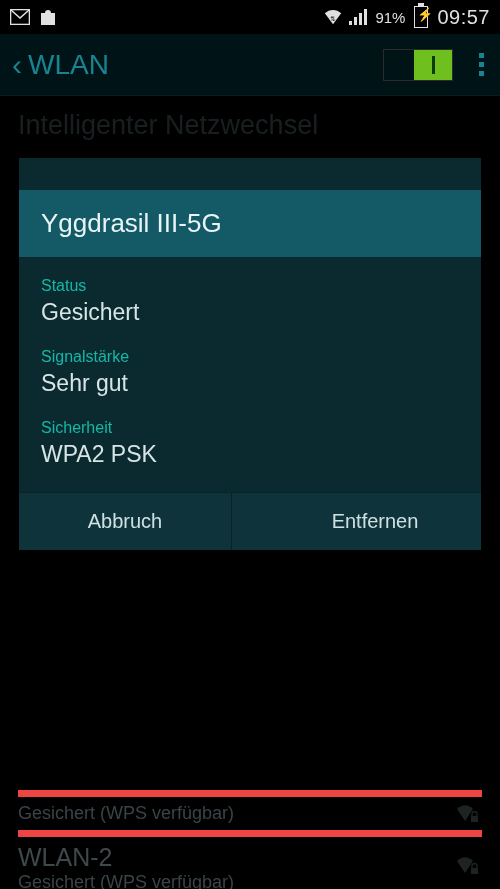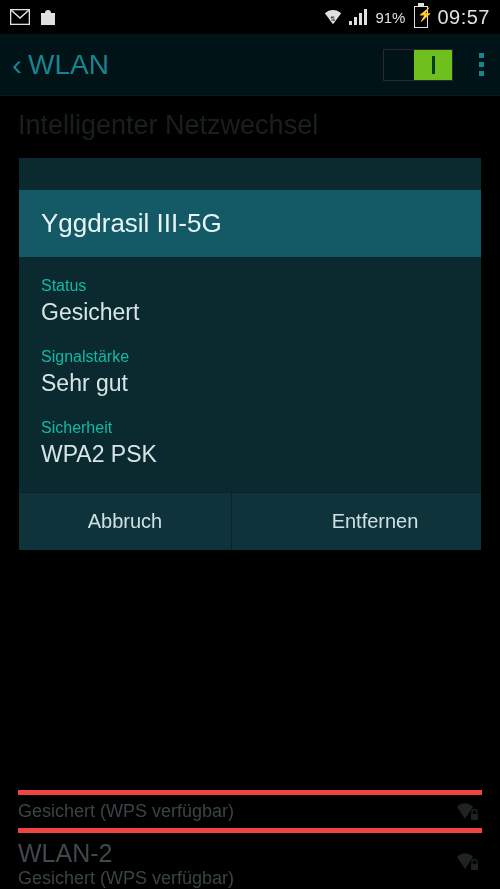--- a/index.html
+++ b/index.html
@@ -173,21 +173,21 @@
 
   
   .bottom-list {
     position: absolute;
     top: 790px;
     left: 0; right: 0;
     padding: 0 18px;
     color: #3a4446;
   }
   .bottom-list .row {
-    border-top: 5px solid #ef4444;
+    border-top: 7px solid #ef4444;
     padding: 6px 0;
     position: relative;
   }
   .bottom-list .sub { font-size: 18px; color: #3a4446; }
   .bottom-list .ssid { font-size: 25px; color: #3f494b; }
   .mini-wifi {
     position: absolute;
     right: 2px;
     top: 6px;
     opacity: 0.5;

